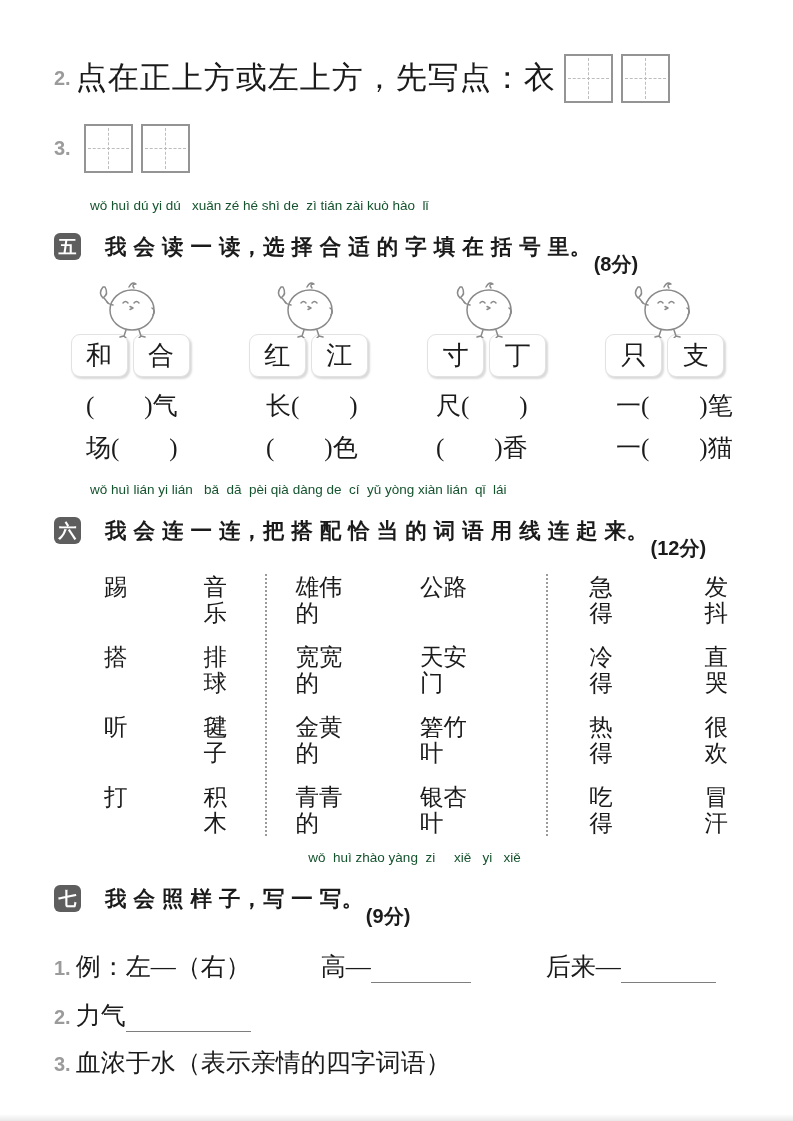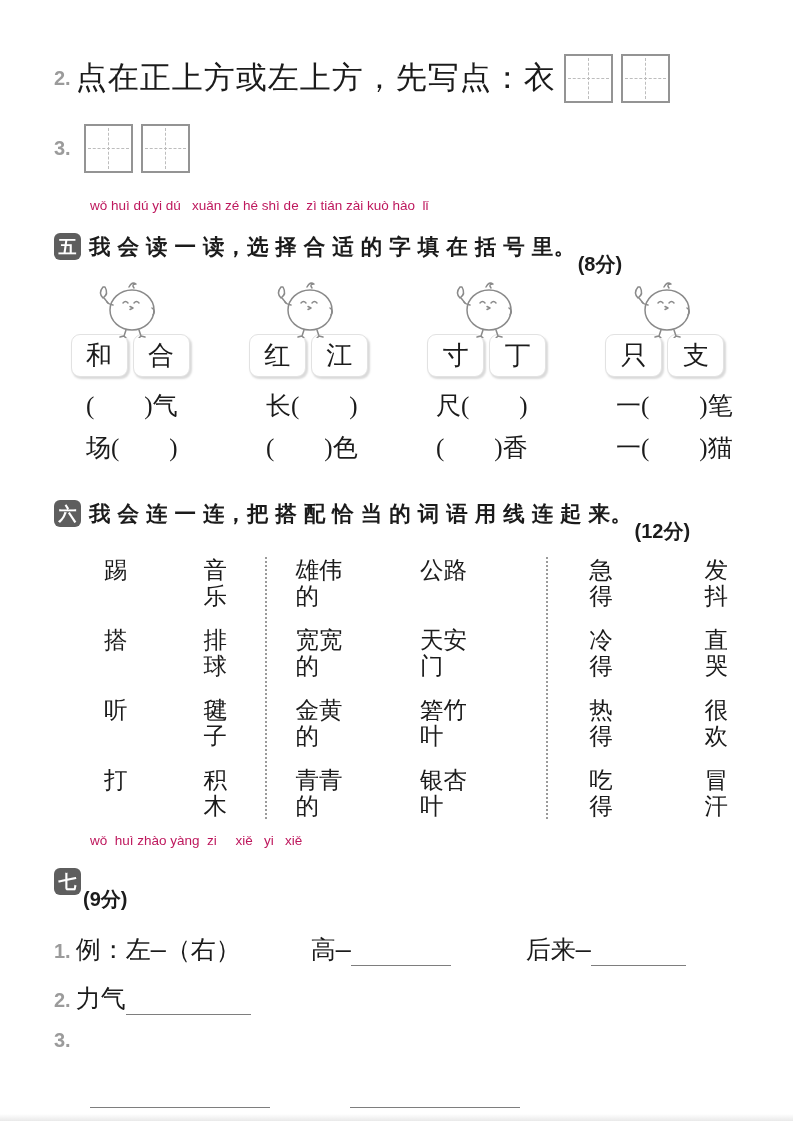--- a/index.html
+++ b/index.html
@@ -16,27 +16,27 @@
   .qnum{font-family:"Liberation Sans","DejaVu Sans",sans-serif;font-weight:bold;
     color:#9b9b9b;font-size:20px;margin-right:5px;flex:0 0 auto;}
   .tw-text{font-size:31px;letter-spacing:1px;}
   .tian{width:45px;height:45px;border:2px solid #949494;background:#fff;
     position:relative;margin-left:8px;flex:0 0 auto;}
   .tian .v{position:absolute;left:50%;top:2px;bottom:2px;border-left:1px dashed #bdbdbd;}
   .tian .h{position:absolute;top:50%;left:2px;right:2px;border-top:1px dashed #bdbdbd;}
   
   .sec-head{margin-top:24px;}
   .pinyin{display:block;font-family:"Liberation Sans","DejaVu Sans",sans-serif;
-    font-size:13.5px;color:#be185d;margin-left:36px;white-space:pre;line-height:15px;}
+    font-size:13.5px;color:#14532d;margin-left:36px;white-space:pre;line-height:15px;}
   .title-row{display:flex;align-items:center;margin-top:2px;}
   .badge{width:27px;height:27px;border-radius:6px;background:#5e5e5e;color:#fff;
     font-family:"Liberation Sans","DejaVu Sans",sans-serif;font-weight:bold;font-size:18px;
     display:flex;align-items:center;justify-content:center;flex:0 0 auto;}
   .sec-title{font-family:"Liberation Sans","DejaVu Sans",sans-serif;font-weight:bold;
-    font-size:21.5px;margin-left:8px;letter-spacing:0.5px;}
+    font-size:21.5px;margin-left:24px;letter-spacing:0.5px;}
   .sec-score{font-family:"Liberation Sans","DejaVu Sans",sans-serif;font-size:20px;
     font-weight:bold;margin-left:2px;margin-top:36px;}
   
   .choices{display:flex;justify-content:space-between;margin-top:6px;padding:0 10px 0 12px;}
   .choice-group{position:relative;width:128px;padding-top:50px;text-align:center;}
   .chick{position:absolute;top:-4px;left:50%;transform:translateX(-50%);z-index:2;}
   .choice-boxes{display:flex;justify-content:center;gap:5px;position:relative;z-index:1;}
   .cbox{width:55px;height:41px;border:1px solid #e2e2e2;border-radius:9px;background:#fff;
     box-shadow:1.5px 2px 2px rgba(0,0,0,0.15);display:flex;align-items:center;
     justify-content:center;font-size:26px;}
@@ -47,21 +47,21 @@
   .fill-cell{white-space:pre;}
   
   .match{display:flex;margin-top:12px;padding-left:50px;font-size:23.5px;}
   .mg{display:grid;grid-template-columns:auto auto;row-gap:18px;align-content:start;}
   .mg .cell{line-height:26px;}
   .mg1{column-gap:76px;padding-right:18px;}
   .mg2{column-gap:56px;padding-left:28px;padding-right:58px;border-left:2px dotted #9a9a9a;}
   .mg3{column-gap:70px;padding-left:30px;border-left:2px dotted #9a9a9a;text-align:center;}
   
   .q-row{display:flex;align-items:baseline;font-size:25px;margin-top:18px;}
-  .part{flex:0 0 auto;font-family:Liberation Mono, monospace;}
+  .part{flex:0 0 auto;}
   .blank{display:inline-block;border-bottom:1.5px solid #7e7e7e;height:1em;
     flex:0 0 auto;align-self:flex-end;}
   .indent{padding-left:36px;}
   .ml70{margin-left:70px;} .ml55{} .ml75{margin-left:75px;}
   .w100{width:100px;} .w95{width:95px;} .w125{width:125px;}
   .w180{width:180px;} .w170{width:170px;margin-left:80px;}
   .w135{width:135px;}
 </style>
 </head>
 <body>
@@ -213,20 +213,21 @@
     <span class="fill-cell">一(　　)笔</span>
   </div>
   <div class="fill-row second">
     <span class="fill-cell">场(　　)</span>
     <span class="fill-cell">(　　)色</span>
     <span class="fill-cell">(　　)香</span>
     <span class="fill-cell">一(　　)猫</span>
   </div>
 
   <div class="sec-head" style="margin-top:18px;">
+    <span class="pinyin">wǒ huì lián yi lián   bǎ  dā  pèi qià dàng de  cí  yǔ yòng xiàn lián  qǐ  lái</span>
     <div class="title-row">
       <span class="badge">六</span>
       <span class="sec-title">我 会 连 一 连，把 搭 配 恰 当 的 词 语 用 线 连 起 来。</span>
       <span class="sec-score">(12分)</span>
     </div>
   </div>
 
   <div class="match">
     <div class="mg mg1">
       <span class="cell">踢</span>
@@ -253,24 +254,25 @@
       <span class="cell">发抖</span>
       <span class="cell">冷得</span>
       <span class="cell">直哭</span>
       <span class="cell">热得</span>
       <span class="cell">很欢</span>
       <span class="cell">吃得</span>
       <span class="cell">冒汗</span>
     </div>
   </div>
 
-  <div class="sec-head" style="margin-top:14px;">
+  <div class="sec-head" style="margin-top:14px;text-align:center;">
     <span class="pinyin">wǒ  huì zhào yàng  zi     xiě   yi   xiě</span>
     <div class="title-row">
       <span class="badge">七</span>
+      <span class="sec-title">我 会 照  样 子，写 一 写。</span>
       <span class="sec-score">(9分)</span>
     </div>
   </div>
 
   <div class="q-row" style="margin-top:20px;">
     <span class="qnum">1.</span>
     <span class="part">例：左—（右）</span>
     <span class="part ml70">高—</span>
     <span class="blank w100"></span>
     <span class="part ml75">后来—</span>
@@ -278,20 +280,21 @@
   </div>
 
   <div class="q-row" style="margin-top:16px;">
     <span class="qnum">2.</span>
     <span class="part ml55">力气</span>
     <span class="blank w125"></span>
   </div>
 
   <div class="q-row" style="margin-top:14px;">
     <span class="qnum">3.</span>
+    <span class="part">血浓于水（表示亲情的四字词语）</span>
   </div>
 
   <div class="q-row indent" style="margin-top:30px;">
     <span class="blank w180"></span>
     <span class="blank w170"></span>
   </div>
 
   <div class="q-row" style="margin-top:16px;">
     <span class="qnum">4.</span>
   </div>

